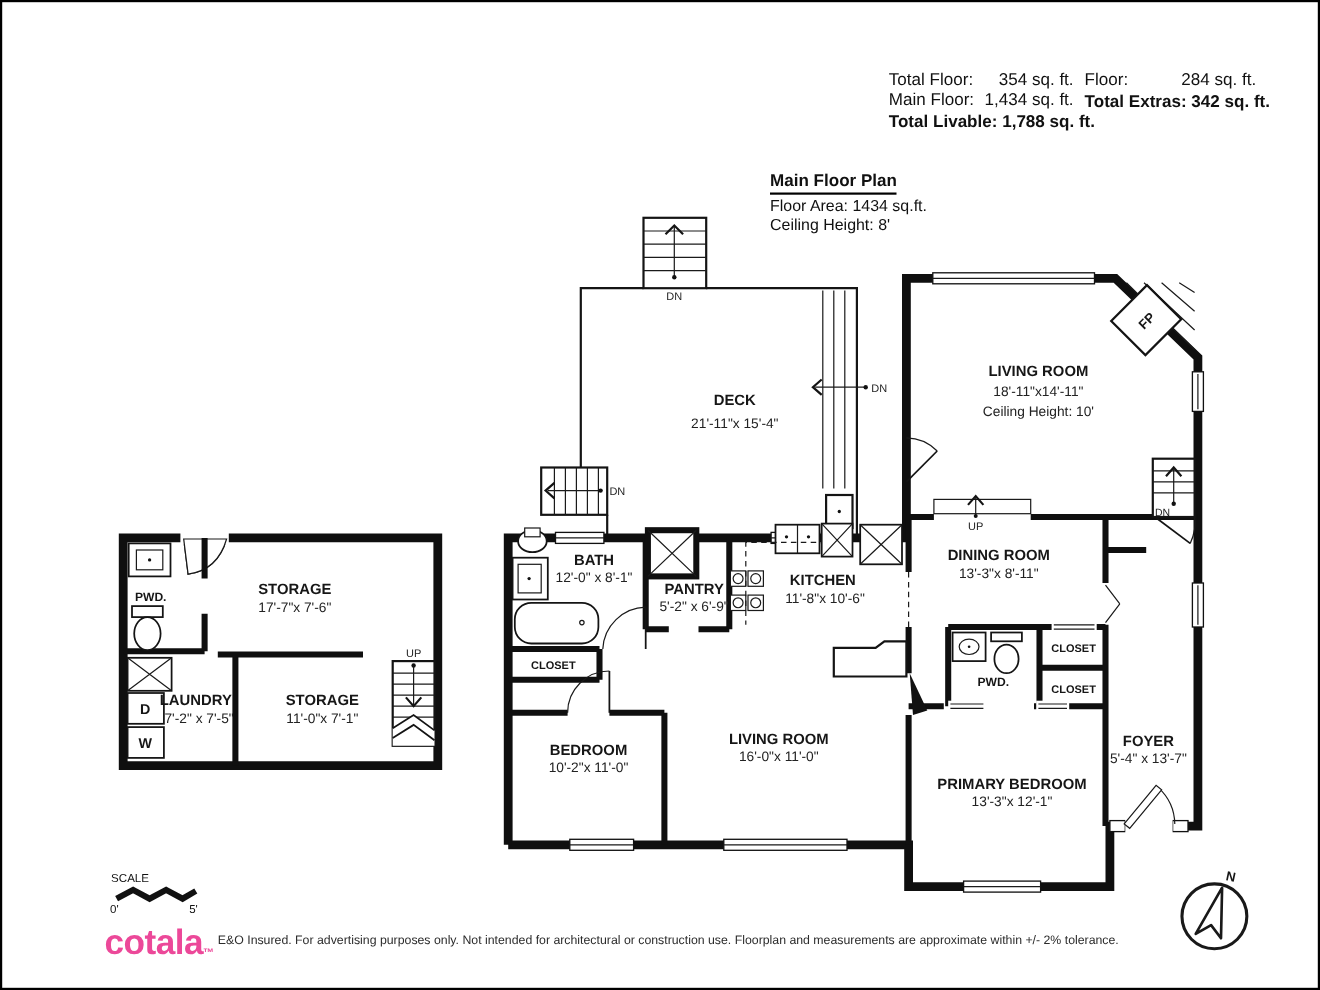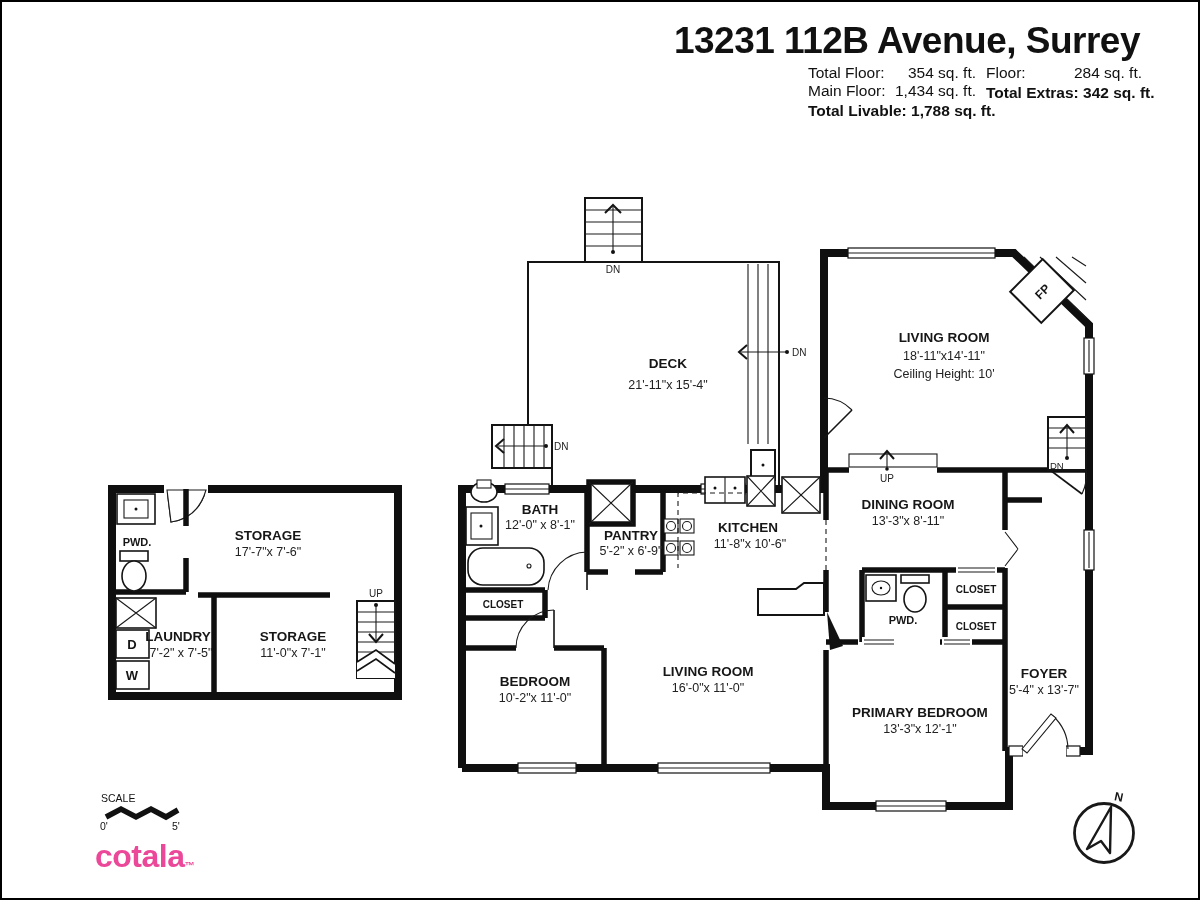--- a/index.html
+++ b/index.html
@@ -287,21 +287,20 @@
       <text class="scl" x="172" y="830">5'</text>
     </g>
 
     <g>
       <circle cx="1104" cy="833" r="29.5" stroke="#191919" stroke-width="2.8" fill="none"></circle>
       <path d="M1111,807 L1087,849 L1101,841 L1110,853 Z" stroke="#191919" stroke-width="2.4" fill="#ffffff" stroke-linejoin="round"></path>
       <text class="nt" x="1118" y="801" transform="rotate(12 1118 801)">N</text>
     </g>
   </svg>
 
-  <div class="abs title">13231 112B Avenue, Surrey</div>
 
   <div class="abs stats-col col1">
     <div class="row">
       <span>Total Floor:</span>
       <span>354 sq. ft.</span>
     </div>
     <div class="row">
       <span>Main Floor:</span>
       <span>1,434 sq. ft.</span>
     </div>
@@ -309,18 +308,24 @@
   </div>
 
   <div class="abs stats-col col2">
     <div class="row">
       <span>Floor:</span>
       <span>284 sq. ft.</span>
     </div>
     <div class="tot">Total Extras: 342 sq. ft.</div>
   </div>
 
+  <div class="abs planhead mf-head">
+    <div class="ph-title">Main Floor Plan</div>
+    <div>Floor Area: 1434 sq.ft.</div>
+    <div>Ceiling Height: 8'</div>
+  </div>
 
 
   <div class="abs brand"><span>cotala</span><sup>™</sup></div>
+  <div class="abs disclaimer">E&amp;O Insured. For advertising purposes only. Not intended for architectural or construction use. Floorplan and measurements are approximate within +/- 2% tolerance.</div>
 
   <div class="frame"></div>
 </div>
 
 </body></html>

